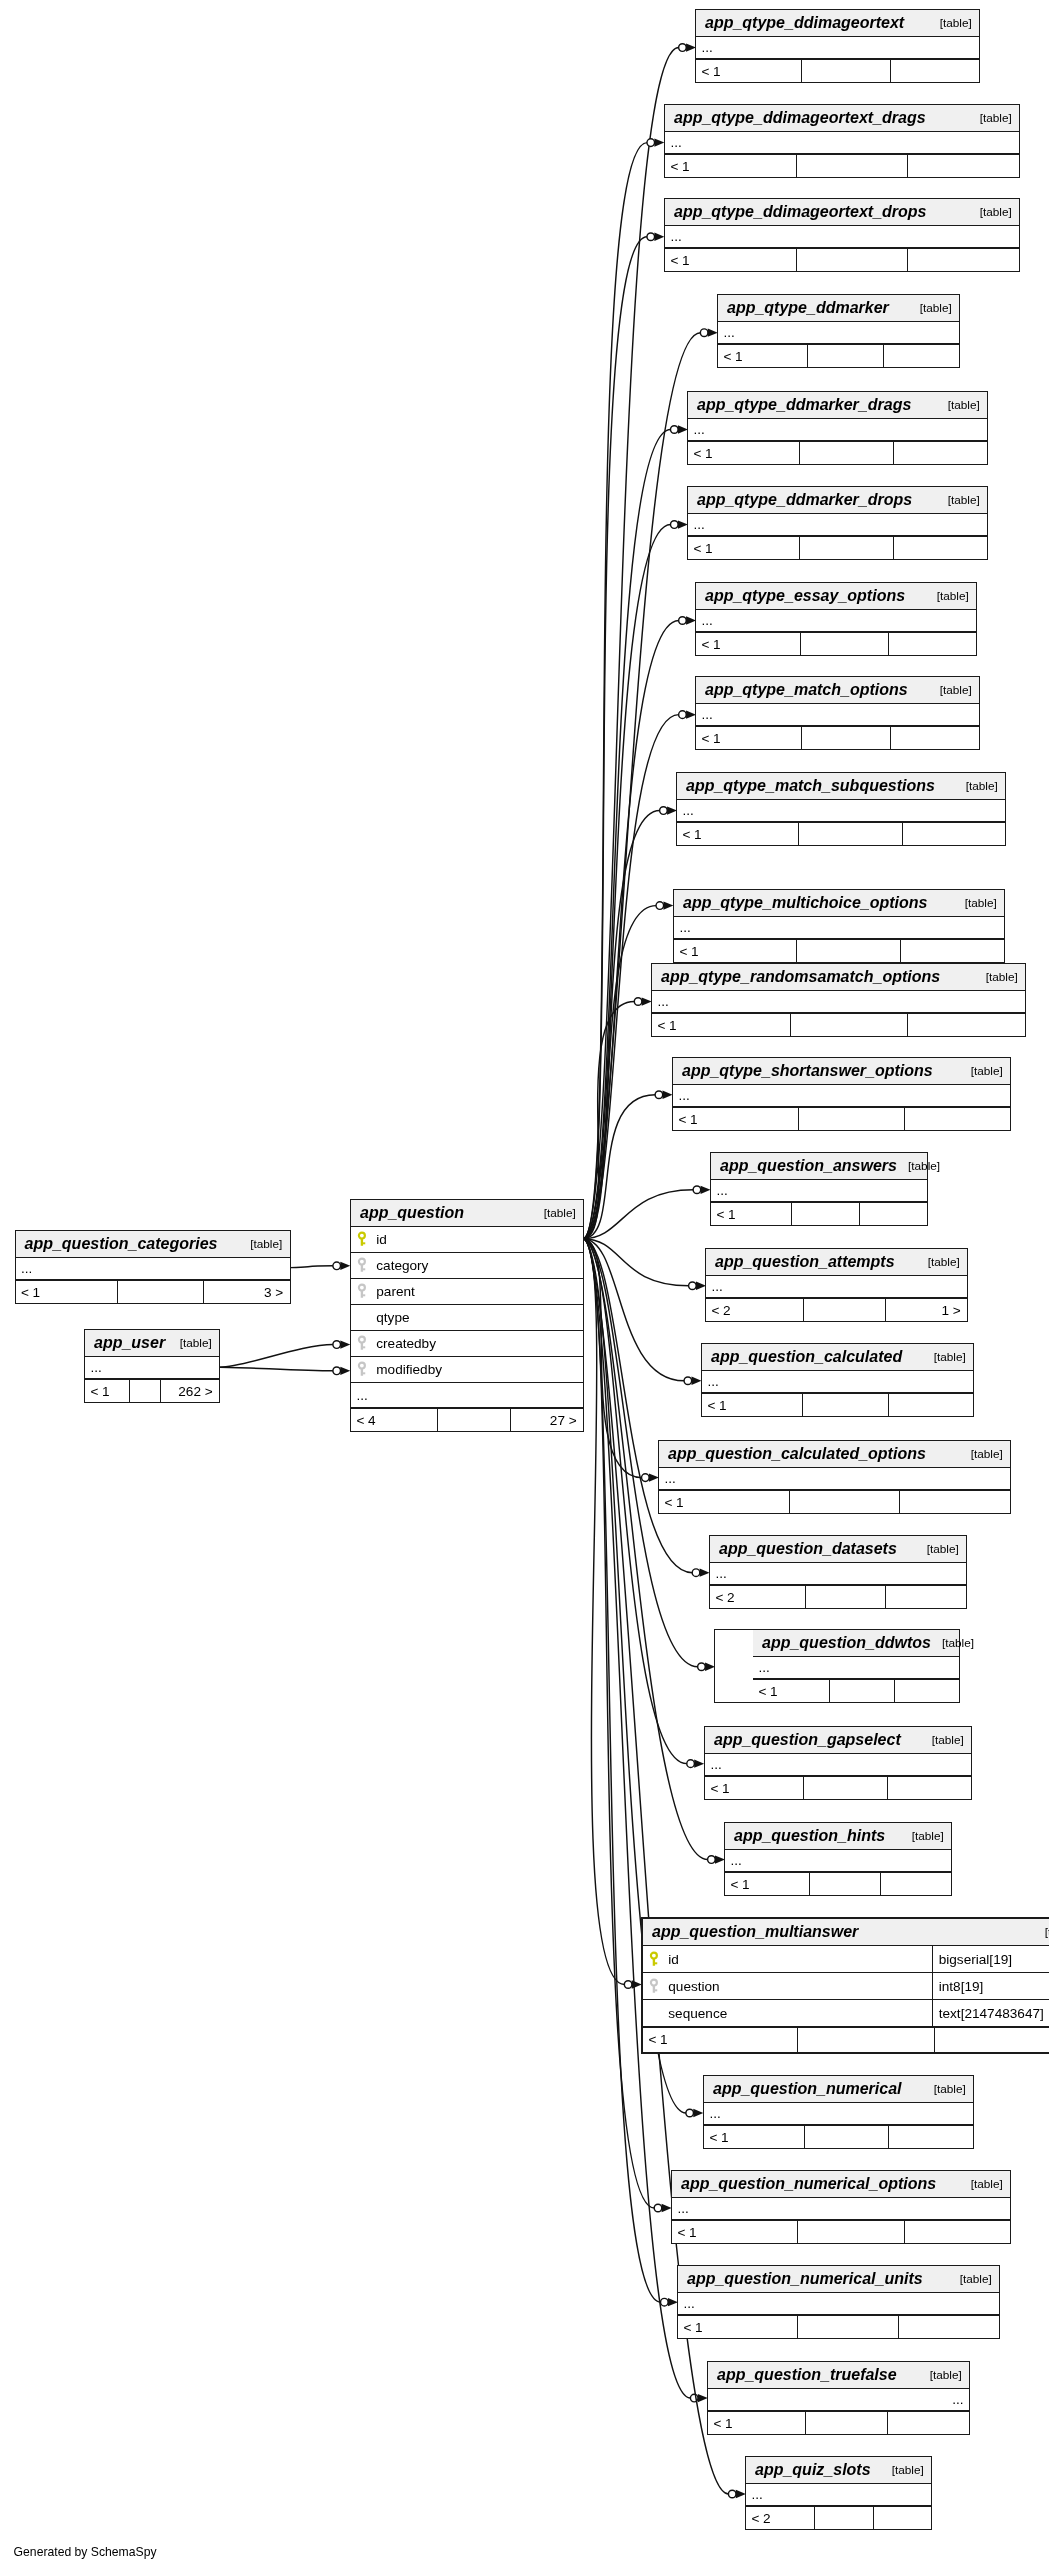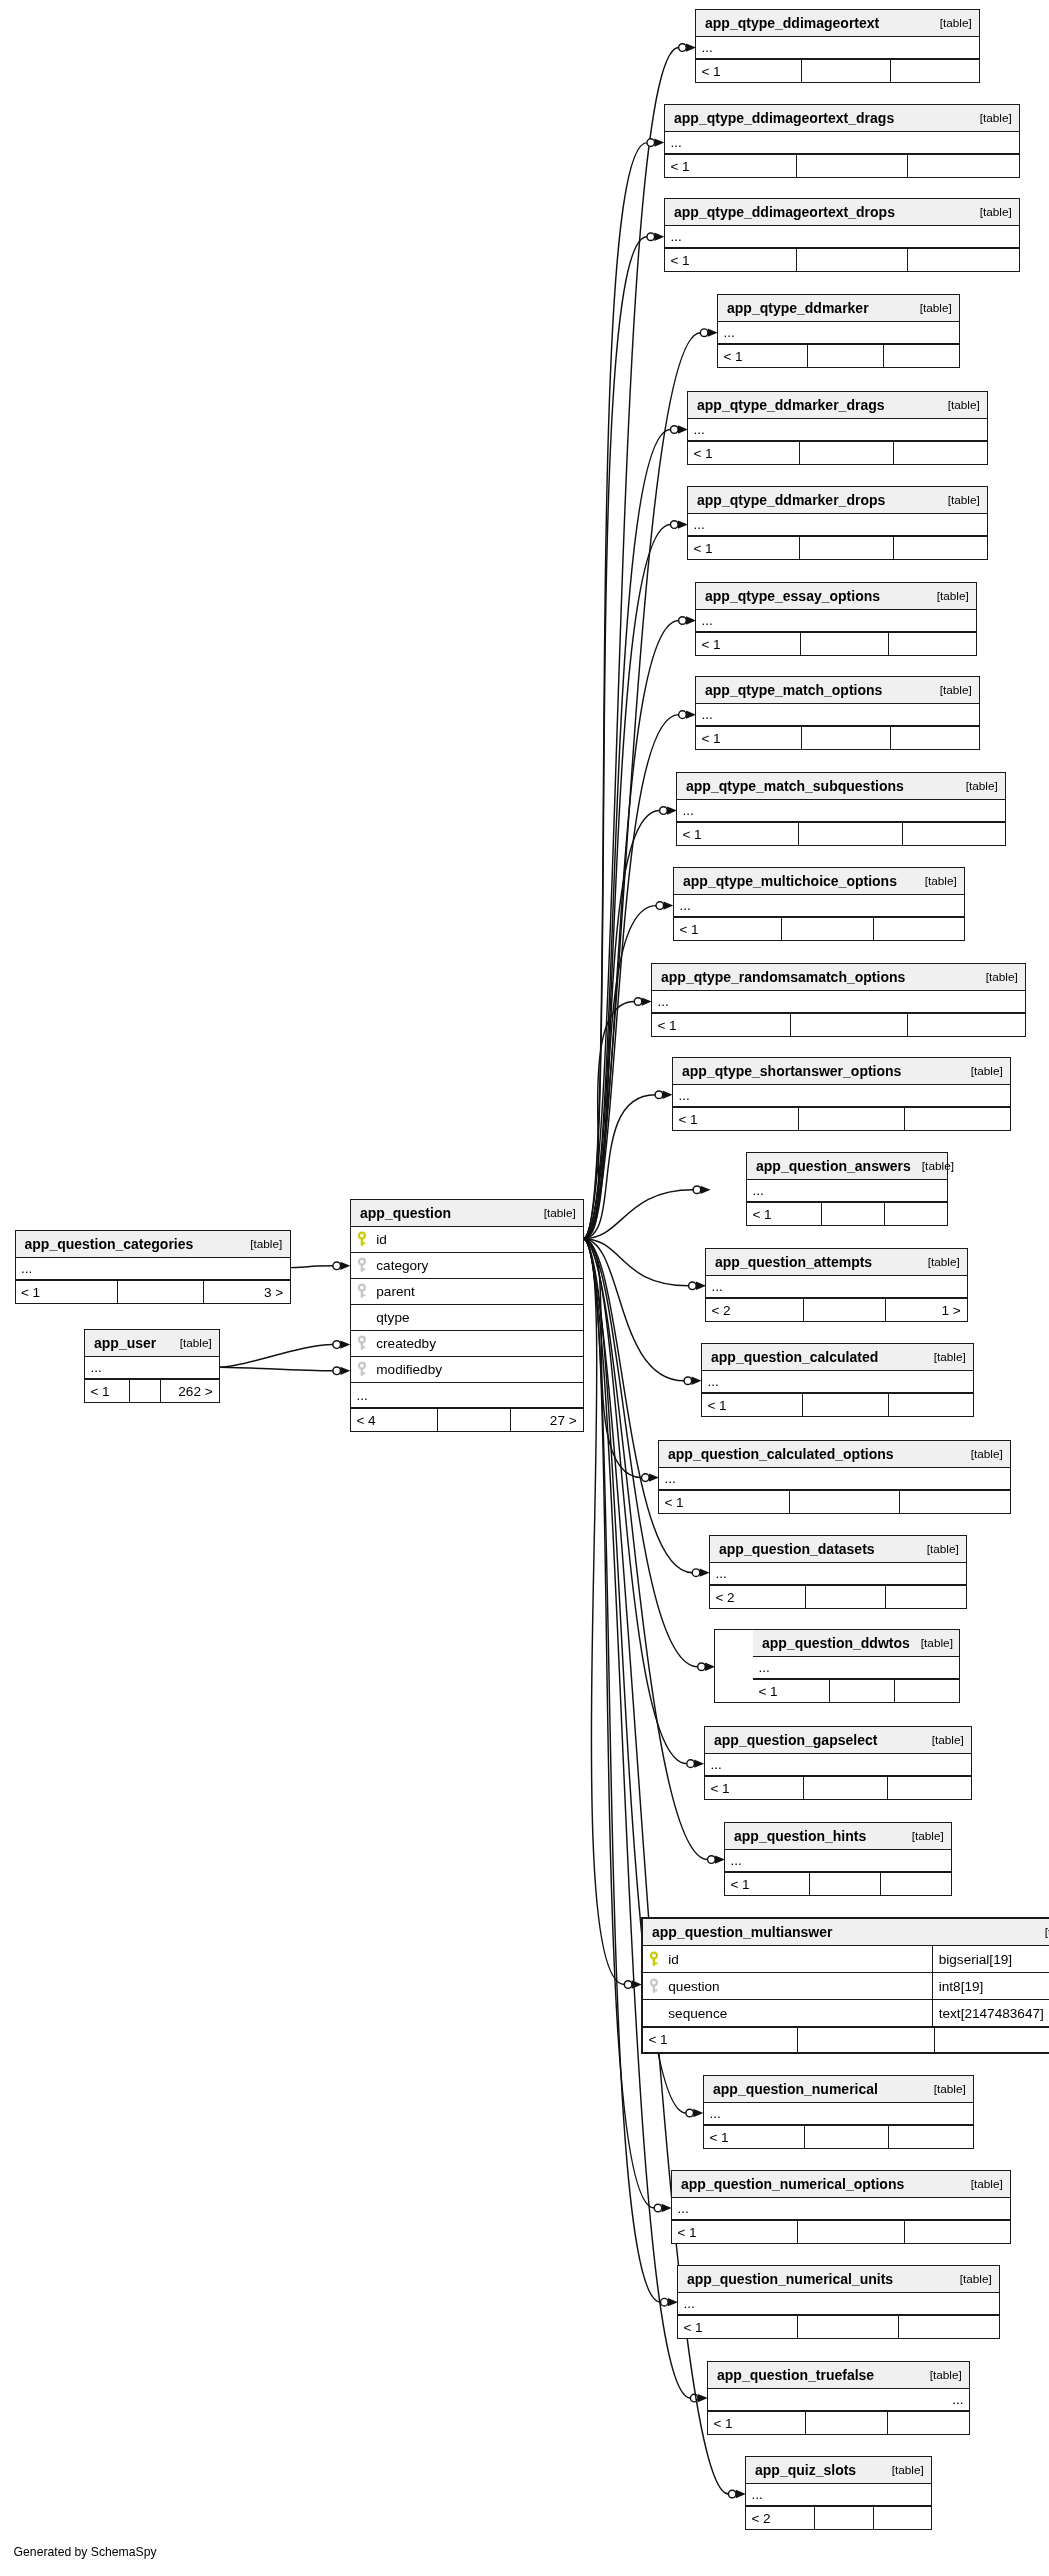--- a/index.html
+++ b/index.html
@@ -10,21 +10,21 @@
   #edges{position:absolute;left:0;top:0;}
   .tbl{
     position:absolute;background:#ffffff;border:1.8px solid #1a1a1a;box-sizing:border-box;
     font-size:13.6px;
   }
   .tbl.highlight{border-width:2.7px;}
   .hdr{
     background:#f0f0f0;display:flex;justify-content:space-between;align-items:center;
     height:26px;padding:0 7.2px 0 9px;border-bottom:1.8px solid #1a1a1a;
   }
-  .hdr .nm{font-weight:bold;font-size:14px;white-space:nowrap;}
+  .hdr .nm{font-weight:bold;font-size:16px;white-space:nowrap;font-style:italic;}
   .hdr .tag{font-weight:normal;font-size:11.8px;margin-left:11px;white-space:nowrap;}
   .row{
     display:flex;align-items:center;padding:0 5.4px;box-sizing:border-box;
     border-bottom:1.8px solid #1a1a1a;white-space:nowrap;
   }
   .row:last-of-type{border-bottom:none;}
   .row .keyicon,.row .keyspacer{flex:0 0 11.8px;margin-right:8.1px;}
   .row .lbl{flex:1 1 auto;overflow:hidden;}
   .row .typ{
     flex:0 0 34%;align-self:stretch;display:flex;align-items:center;
@@ -398,21 +398,21 @@
       </div>
       <div class="row" style="height: 22px;">
         <span class="lbl">...</span>
       </div>
       <div class="ftr" style="height: 22px;">
         <div class="cell c1" style="flex: 0 0 37%;">&lt; 1</div>
         <div class="cell c2" style="flex: 0 0 31.5%;"></div>
         <div class="cell c3" style="flex: 0 0 31.5%;"></div>
       </div>
     </div>
-    <div class="tbl" style="left: 673px; top: 867px; width: 292px;">
+    <div class="tbl" style="left: 673px; top: 889px; width: 332px;">
       <div class="hdr">
         <span class="nm">app_qtype_multichoice_options</span>
         <span class="tag">[table]</span>
       </div>
       <div class="row" style="height: 22px;">
         <span class="lbl">...</span>
       </div>
       <div class="ftr" style="height: 22px;">
         <div class="cell c1" style="flex: 0 0 37%;">&lt; 1</div>
         <div class="cell c2" style="flex: 0 0 31.5%;"></div>
@@ -440,21 +440,21 @@
       </div>
       <div class="row" style="height: 22px;">
         <span class="lbl">...</span>
       </div>
       <div class="ftr" style="height: 22px;">
         <div class="cell c1" style="flex: 0 0 37%;">&lt; 1</div>
         <div class="cell c2" style="flex: 0 0 31.5%;"></div>
         <div class="cell c3" style="flex: 0 0 31.5%;"></div>
       </div>
     </div>
-    <div class="tbl" style="left: 710px; top: 1152px; width: 202px; margin-left: 36px;">
+    <div class="tbl" style="left: 710px; top: 1152px; width: 218px;">
       <div class="hdr">
         <span class="nm">app_question_answers</span>
         <span class="tag">[table]</span>
       </div>
       <div class="row" style="height: 22px;">
         <span class="lbl">...</span>
       </div>
       <div class="ftr" style="height: 22px;">
         <div class="cell c1" style="flex: 0 0 37%;">&lt; 1</div>
         <div class="cell c2" style="flex: 0 0 31.5%;"></div>

